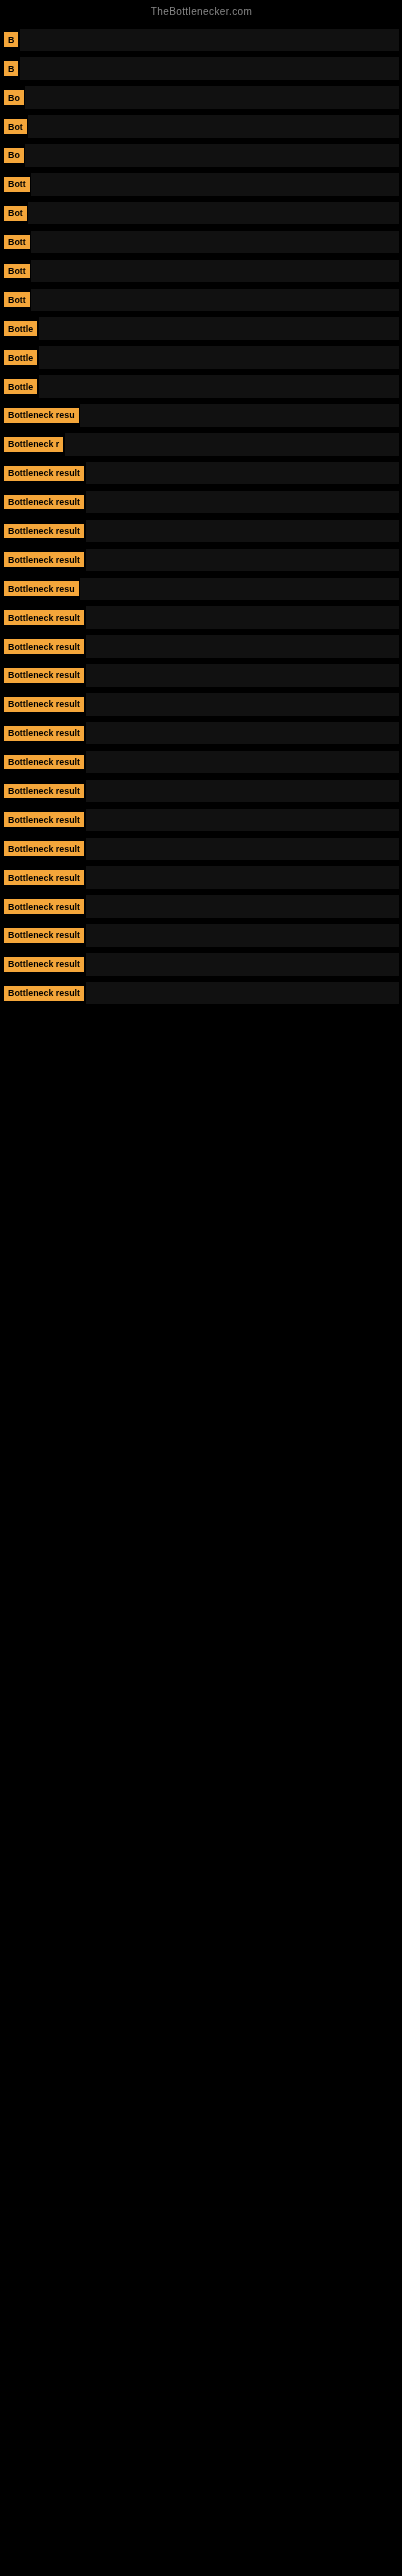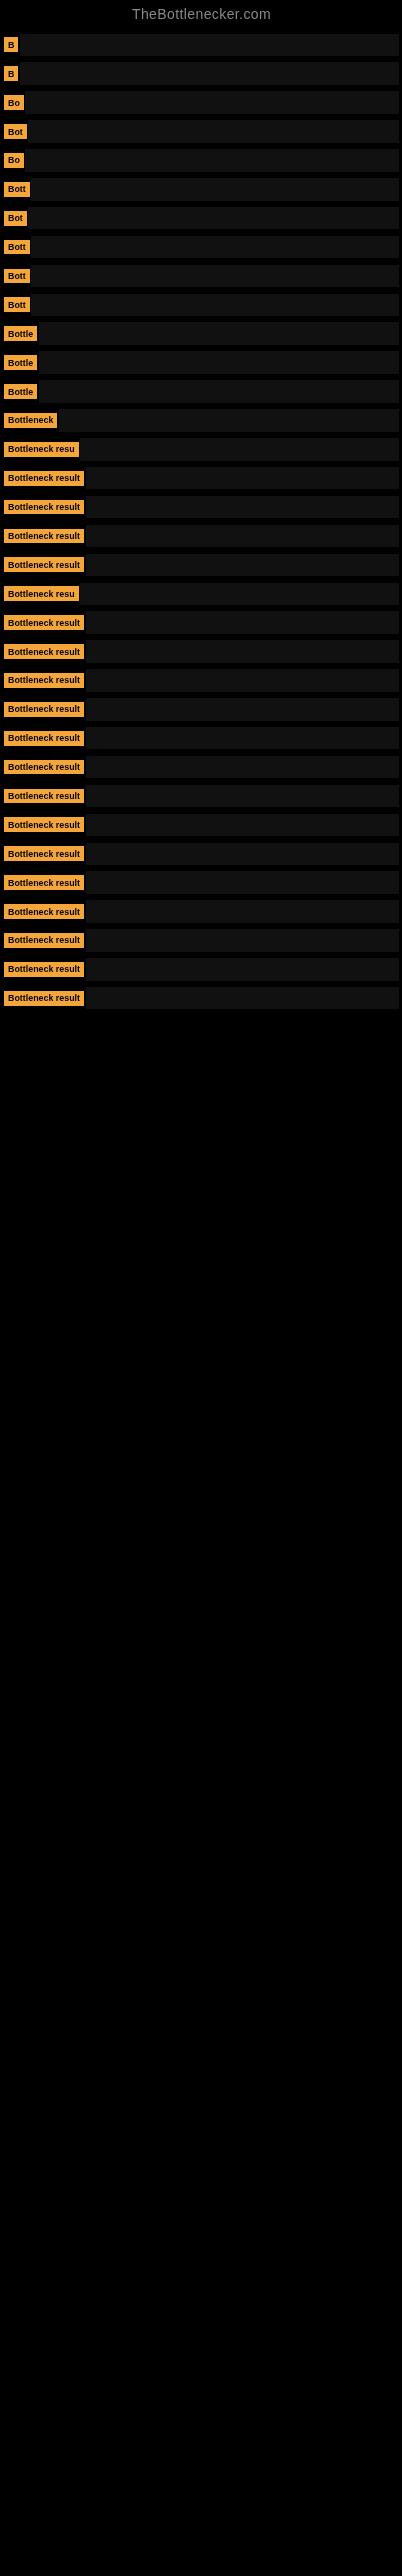--- a/index.html
+++ b/index.html
@@ -9,21 +9,21 @@
     }
     body {
       background-color: #000;
       font-family: Arial, sans-serif;
       width: 403px;
       min-height: 2576px;
       position: relative;
     }
     .site-title {
       color: #888;
-      font-size: 14px;
+      font-size: 10px;
       text-align: center;
       padding: 6.4px 0 3.2px 0;
       letter-spacing: 0.4px;
     }
     .items-container {
       padding: 8px 4px;
       display: flex;
       flex-direction: column;
       gap: 0px;
     }
@@ -102,25 +102,25 @@
     </div>
     <div class="list-item">
       <span class="label-box">Bottle</span>
       <div class="dark-bar"></div>
     </div>
     <div class="list-item">
       <span class="label-box">Bottle</span>
       <div class="dark-bar"></div>
     </div>
     <div class="list-item">
-      <span class="label-box">Bottleneck</span>
+      <span class="label-box">Bottleneck resu</span>
       <div class="dark-bar"></div>
     </div>
     <div class="list-item">
-      <span class="label-box">Bottleneck resu</span>
+      <span class="label-box">Bottleneck r</span>
       <div class="dark-bar"></div>
     </div>
     <div class="list-item">
       <span class="label-box">Bottleneck result</span>
       <div class="dark-bar"></div>
     </div>
     <div class="list-item">
       <span class="label-box">Bottleneck result</span>
       <div class="dark-bar"></div>
     </div>

